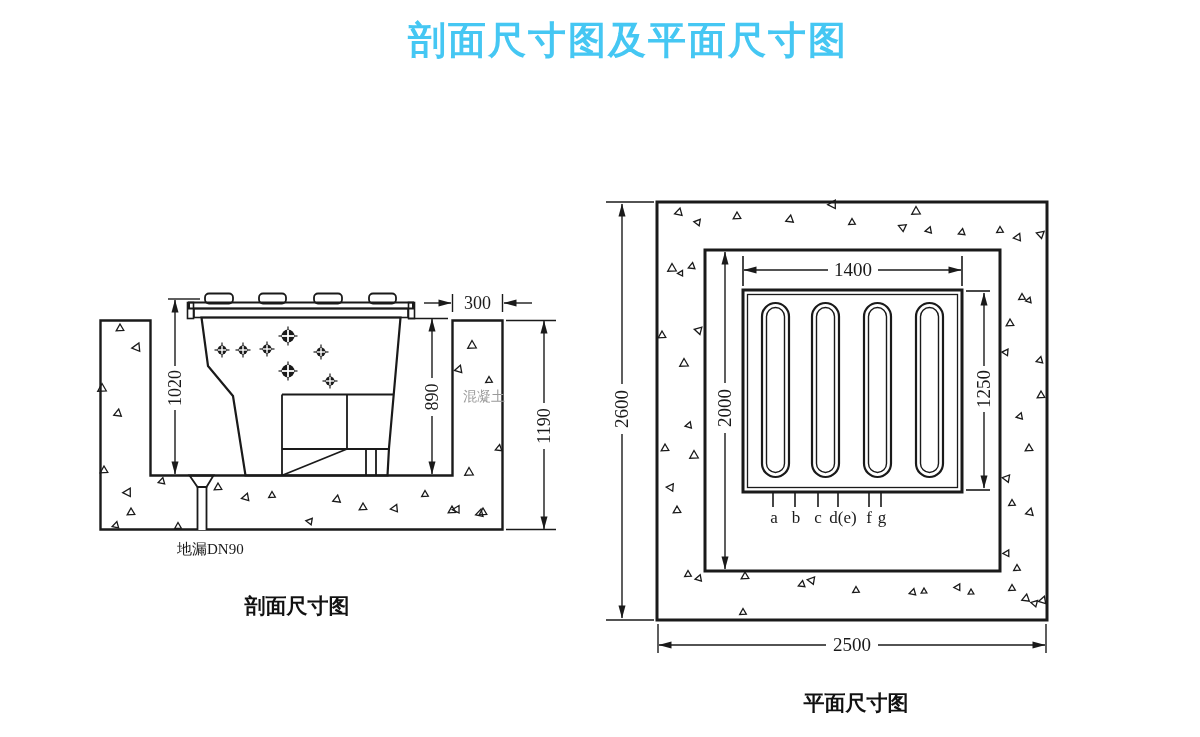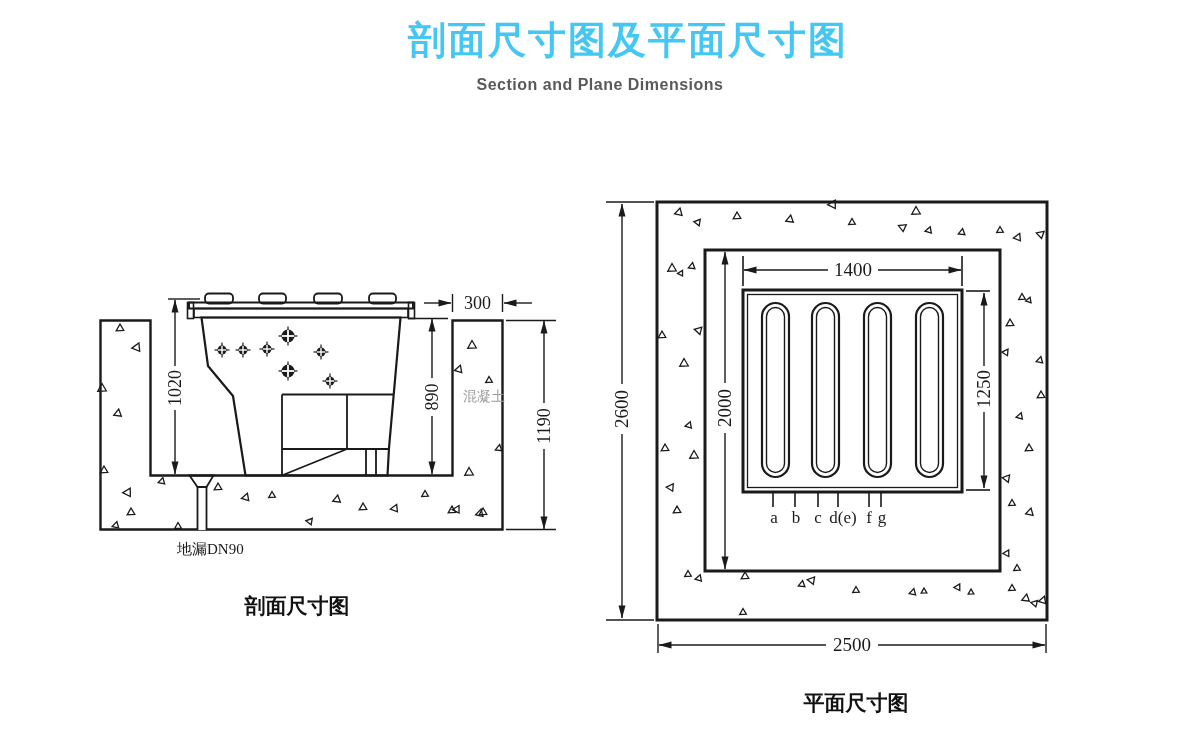--- a/index.html
+++ b/index.html
@@ -16,21 +16,20 @@
   .lbltxt{font-family:"Liberation Serif",serif;font-size:17px;fill:#1a1a1a;}
   .cap{font-family:"Liberation Sans",sans-serif;font-size:21px;font-weight:700;fill:#111;}
   .gray{font-family:"Liberation Sans",sans-serif;font-size:14px;fill:#9a9a9a;}
   .drain{font-family:"Liberation Serif",serif;font-size:15px;fill:#1a1a1a;}
 </style>
 </head>
 <body>
 
 <div class="canvas">
   <div class="title">剖面尺寸图及平面尺寸图</div>
-  <div class="subtitle">Section and Plane Dimensions</div>
 
   <svg width="1200" height="737" viewBox="0 0 1200 737">
     <defs>
       <marker id="arr" markerUnits="userSpaceOnUse" markerWidth="14" markerHeight="8" refX="13" refY="4" orient="auto-start-reverse">
         <path d="M0.5,0.5 L13.5,4 L0.5,7.5 Z" fill="#1a1a1a"></path>
       </marker>
     </defs>
 
     <g>
 

